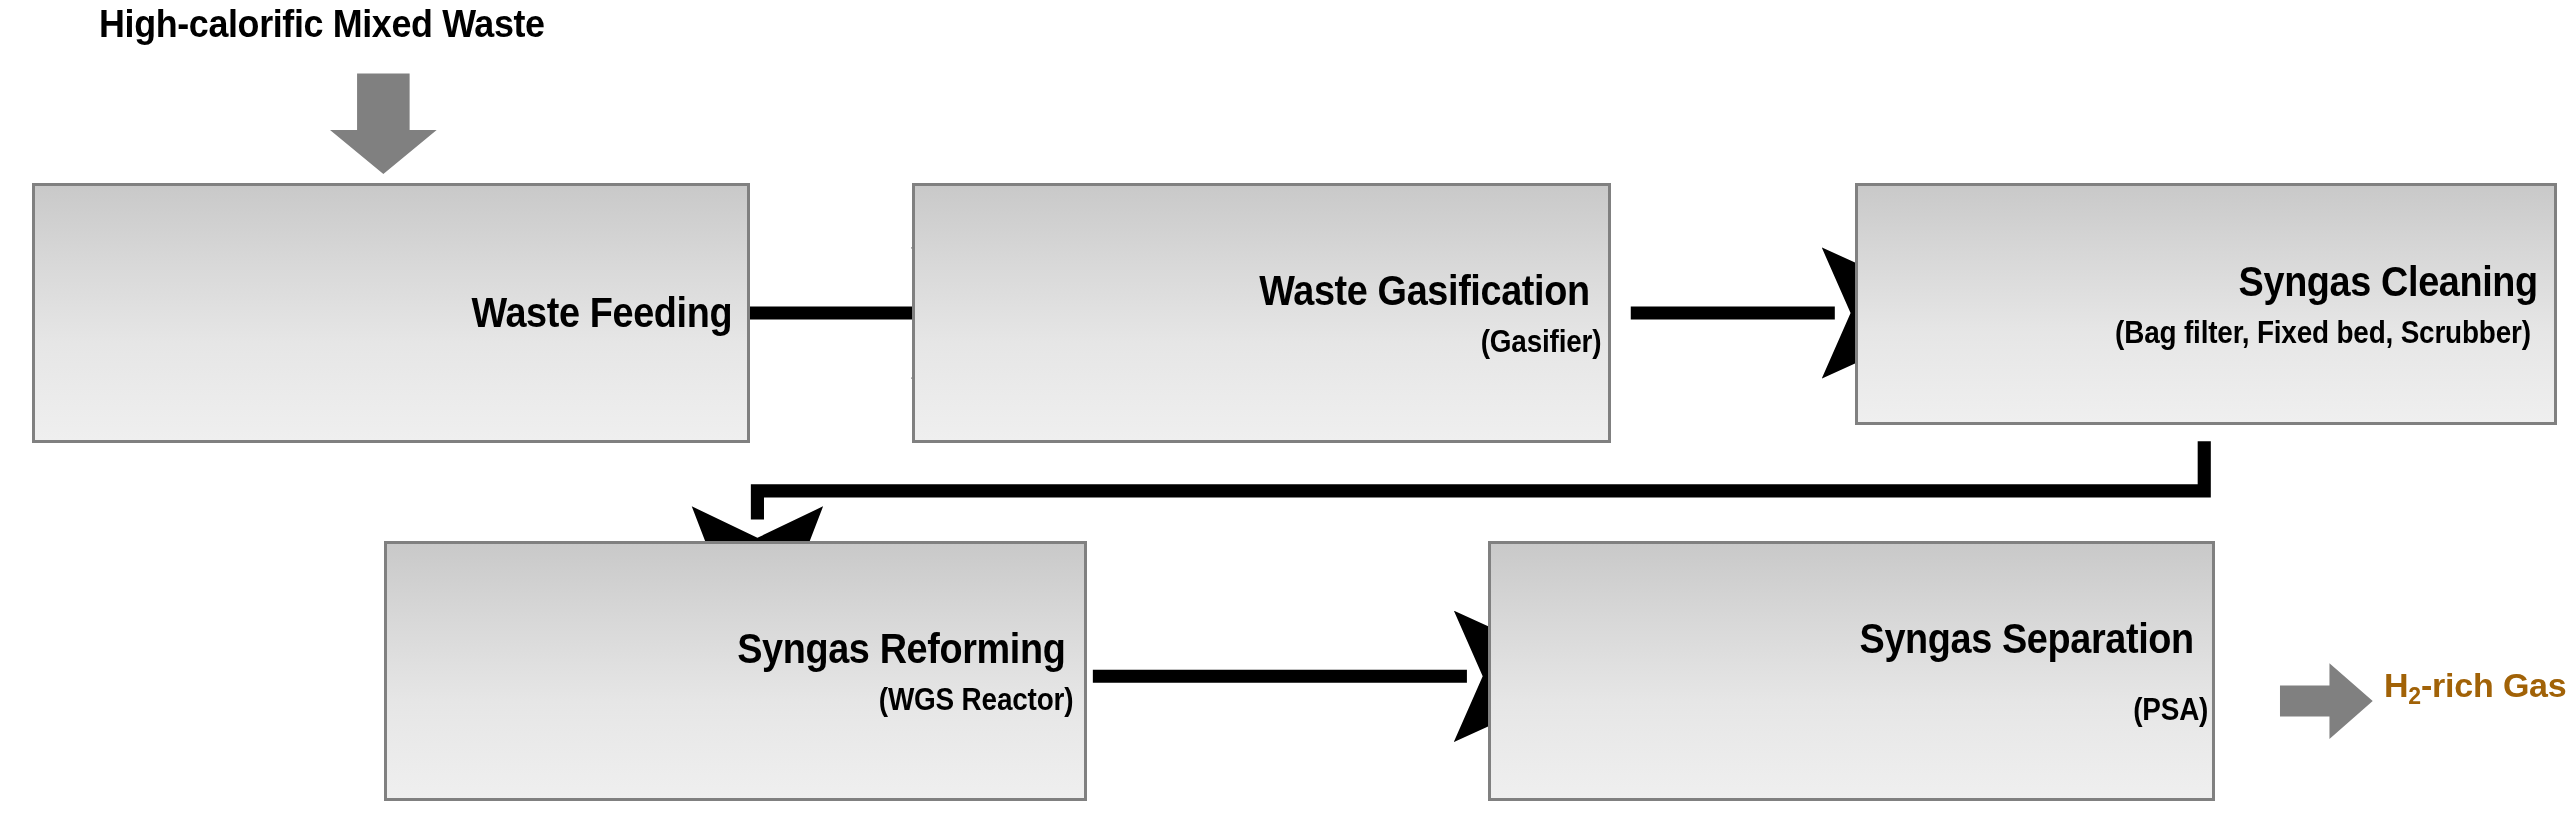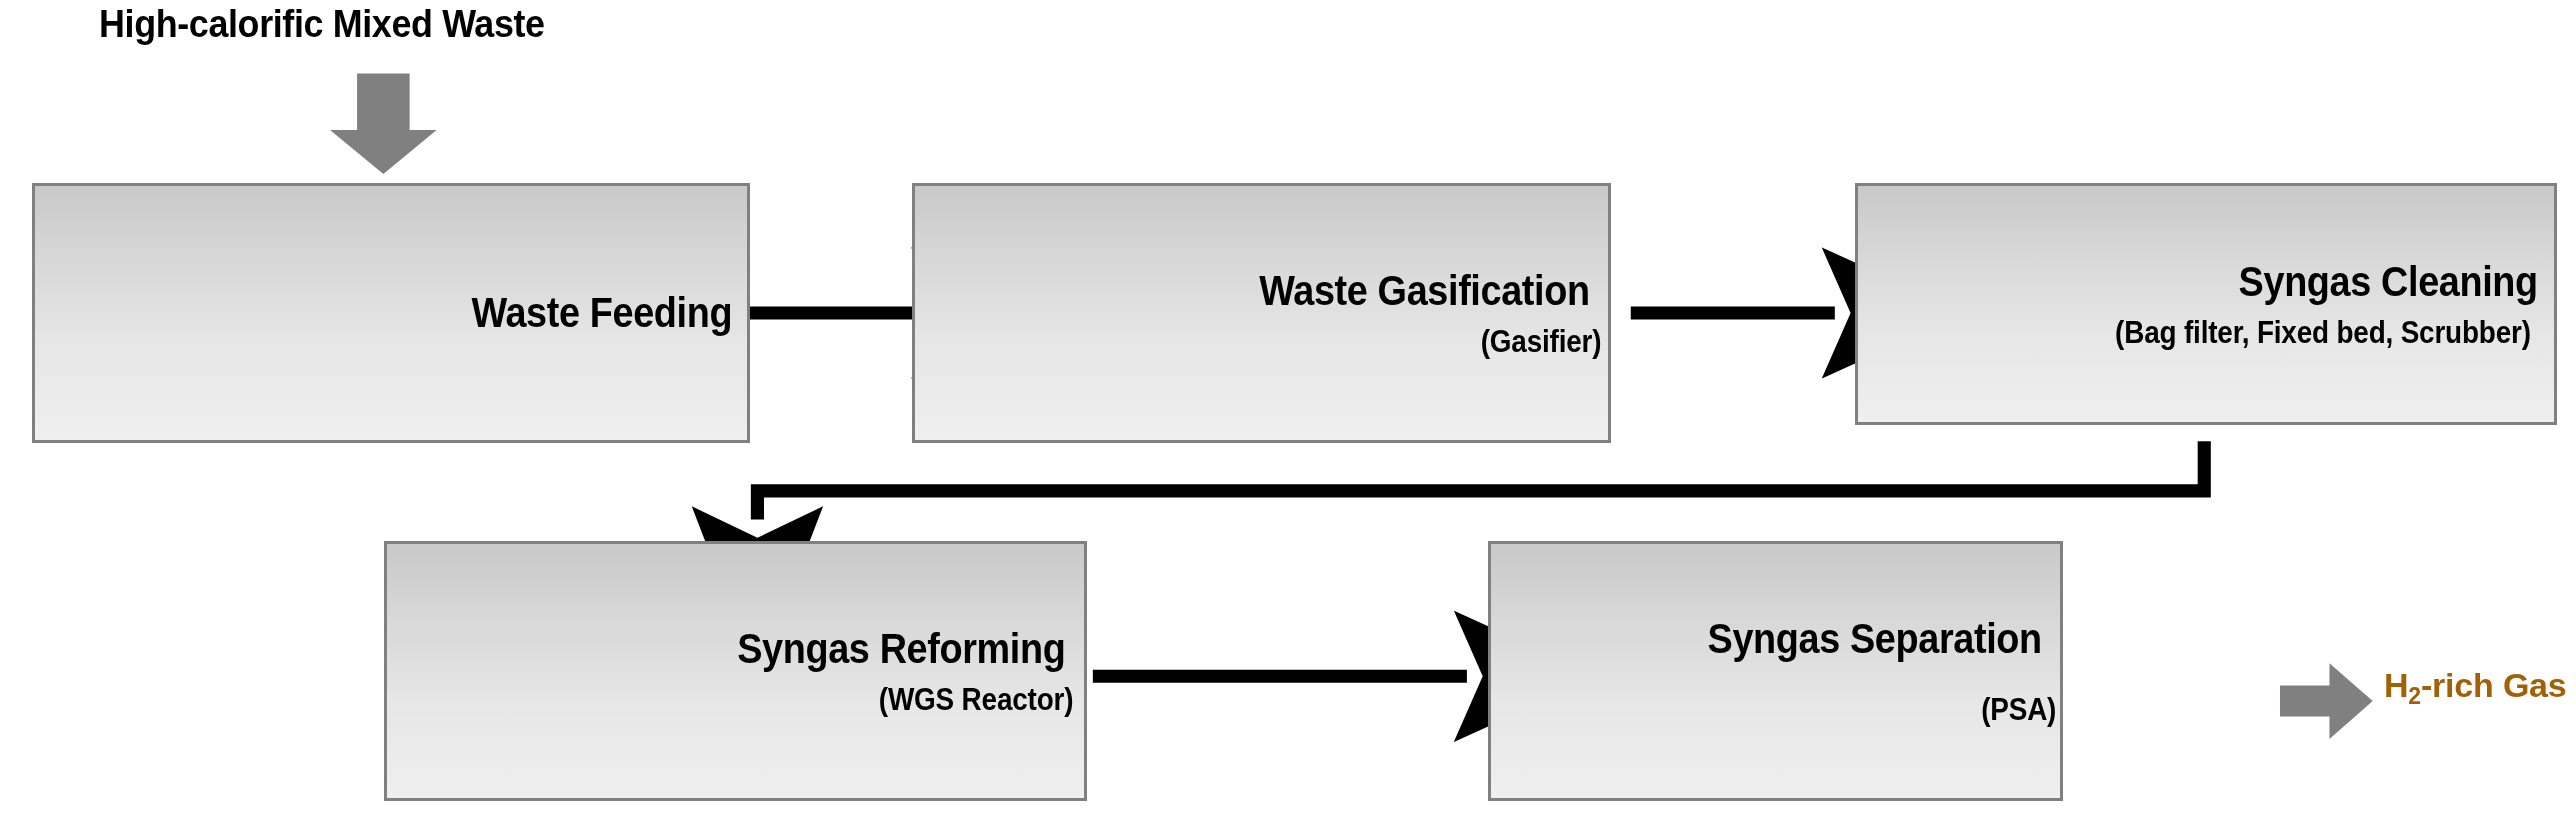--- a/index.html
+++ b/index.html
@@ -38,21 +38,21 @@
     margin-top:14px;
     white-space:nowrap;
   }
   .pbox.single .ptitle{margin:0;}
 
   
   #box-waste-feeding     {left:32px;  top:183px; width:718px;  height:260px;}
   #box-waste-gasification{left:912px;top:183px; width:699px;  height:260px;}
   #box-syngas-cleaning   {left:1855px;top:183px; width:702px;  height:242px;}
   #box-syngas-reforming  {left:384px; top:541px; width:703px;  height:260px;}
-  #box-syngas-separation {left:1488px;top:541px; width:575px;  height:260px;gap:20px;}
+  #box-syngas-separation {left:1488px;top:541px; width:727px;  height:260px;gap:20px;}
 
   
   #inlet-label{
     position:absolute;left:99px;top:1.5px;
     font-size:39px;font-weight:bold;color:#000000;
     letter-spacing:-0.4px;
     transform:scaleX(0.92);transform-origin:left top;
     white-space:nowrap;
   }
 

